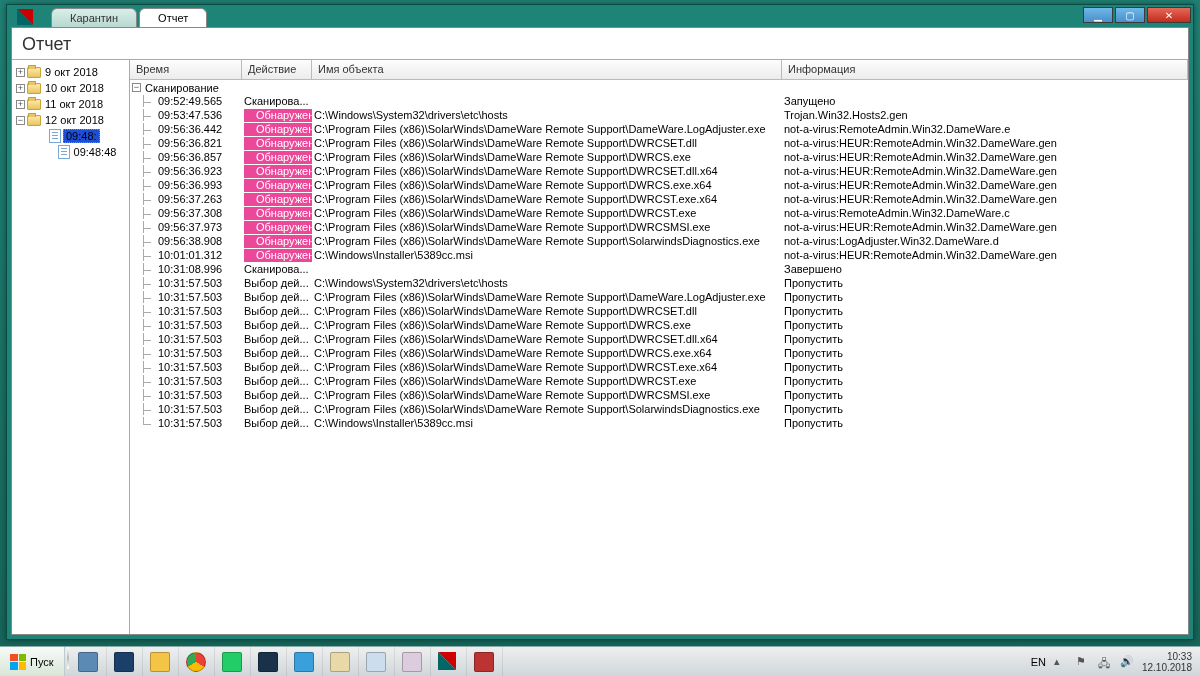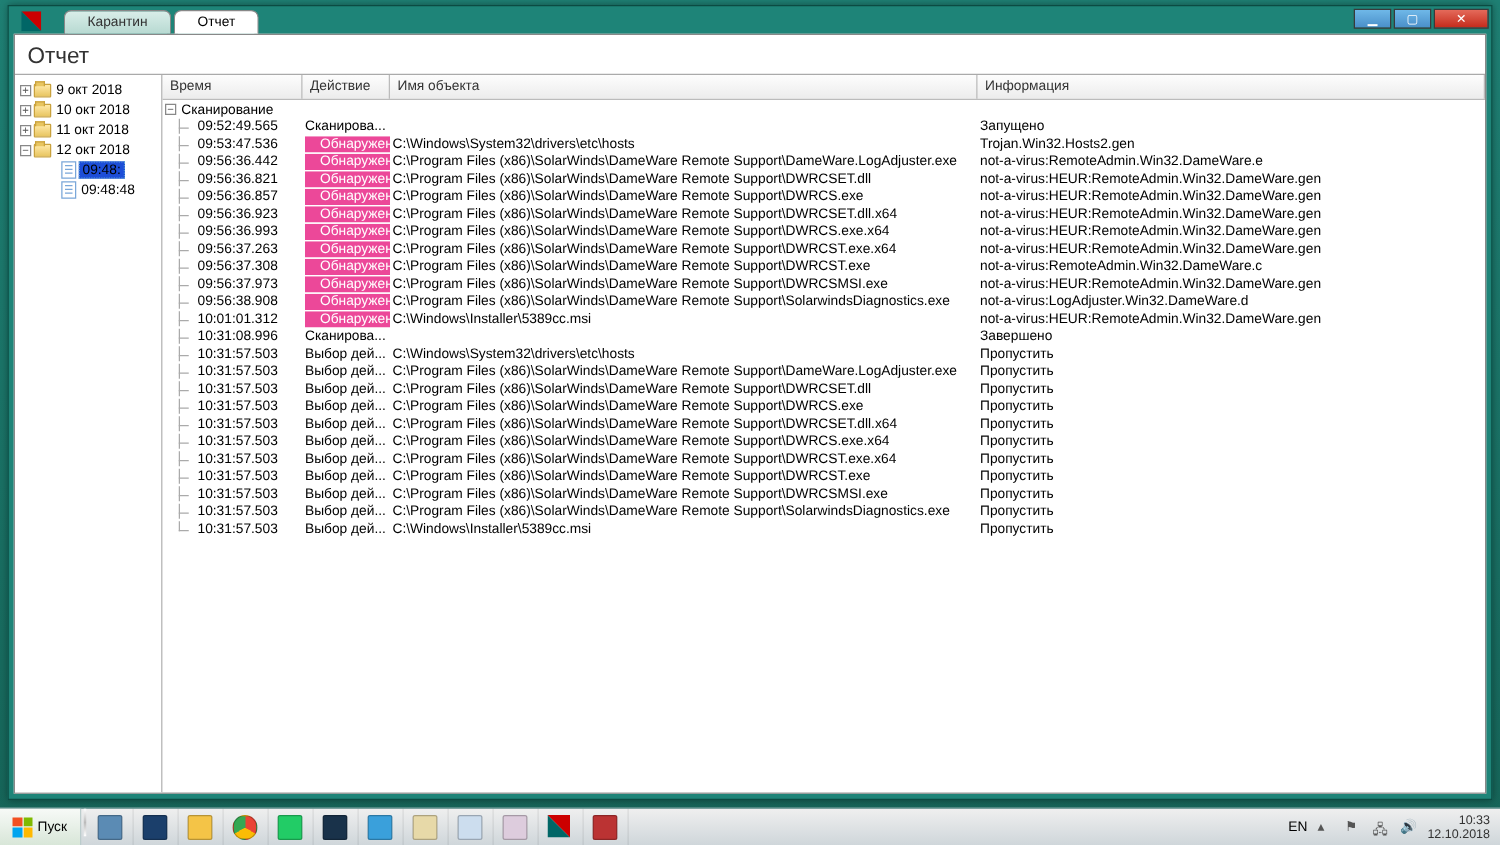--- a/index.html
+++ b/index.html
@@ -107,21 +107,21 @@
             <div class="tree-row" style="padding-left: 2px;">
               <span class="tw">−</span>
               <span class="folder-ic"></span>
               <span class="label">12 окт 2018</span>
             </div>
             <div class="tree-row sel" style="padding-left: 24px;">
               <span class="tw none"></span>
               <span class="file-ic"></span>
               <span class="label">09:48:</span>
             </div>
-            <div class="tree-row" style="padding-left: 24px;">
+            <div class="tree-row" style="padding-left: 24px; justify-content: center;">
               <span class="tw none"></span>
               <span class="file-ic"></span>
               <span class="label">09:48:48</span>
             </div>
           </div>
         <div class="grid">
           <div class="gridhead">
             <div class="col c-time">Время</div>
             <div class="col c-act">Действие</div>
             <div class="col c-obj">Имя объекта</div>

